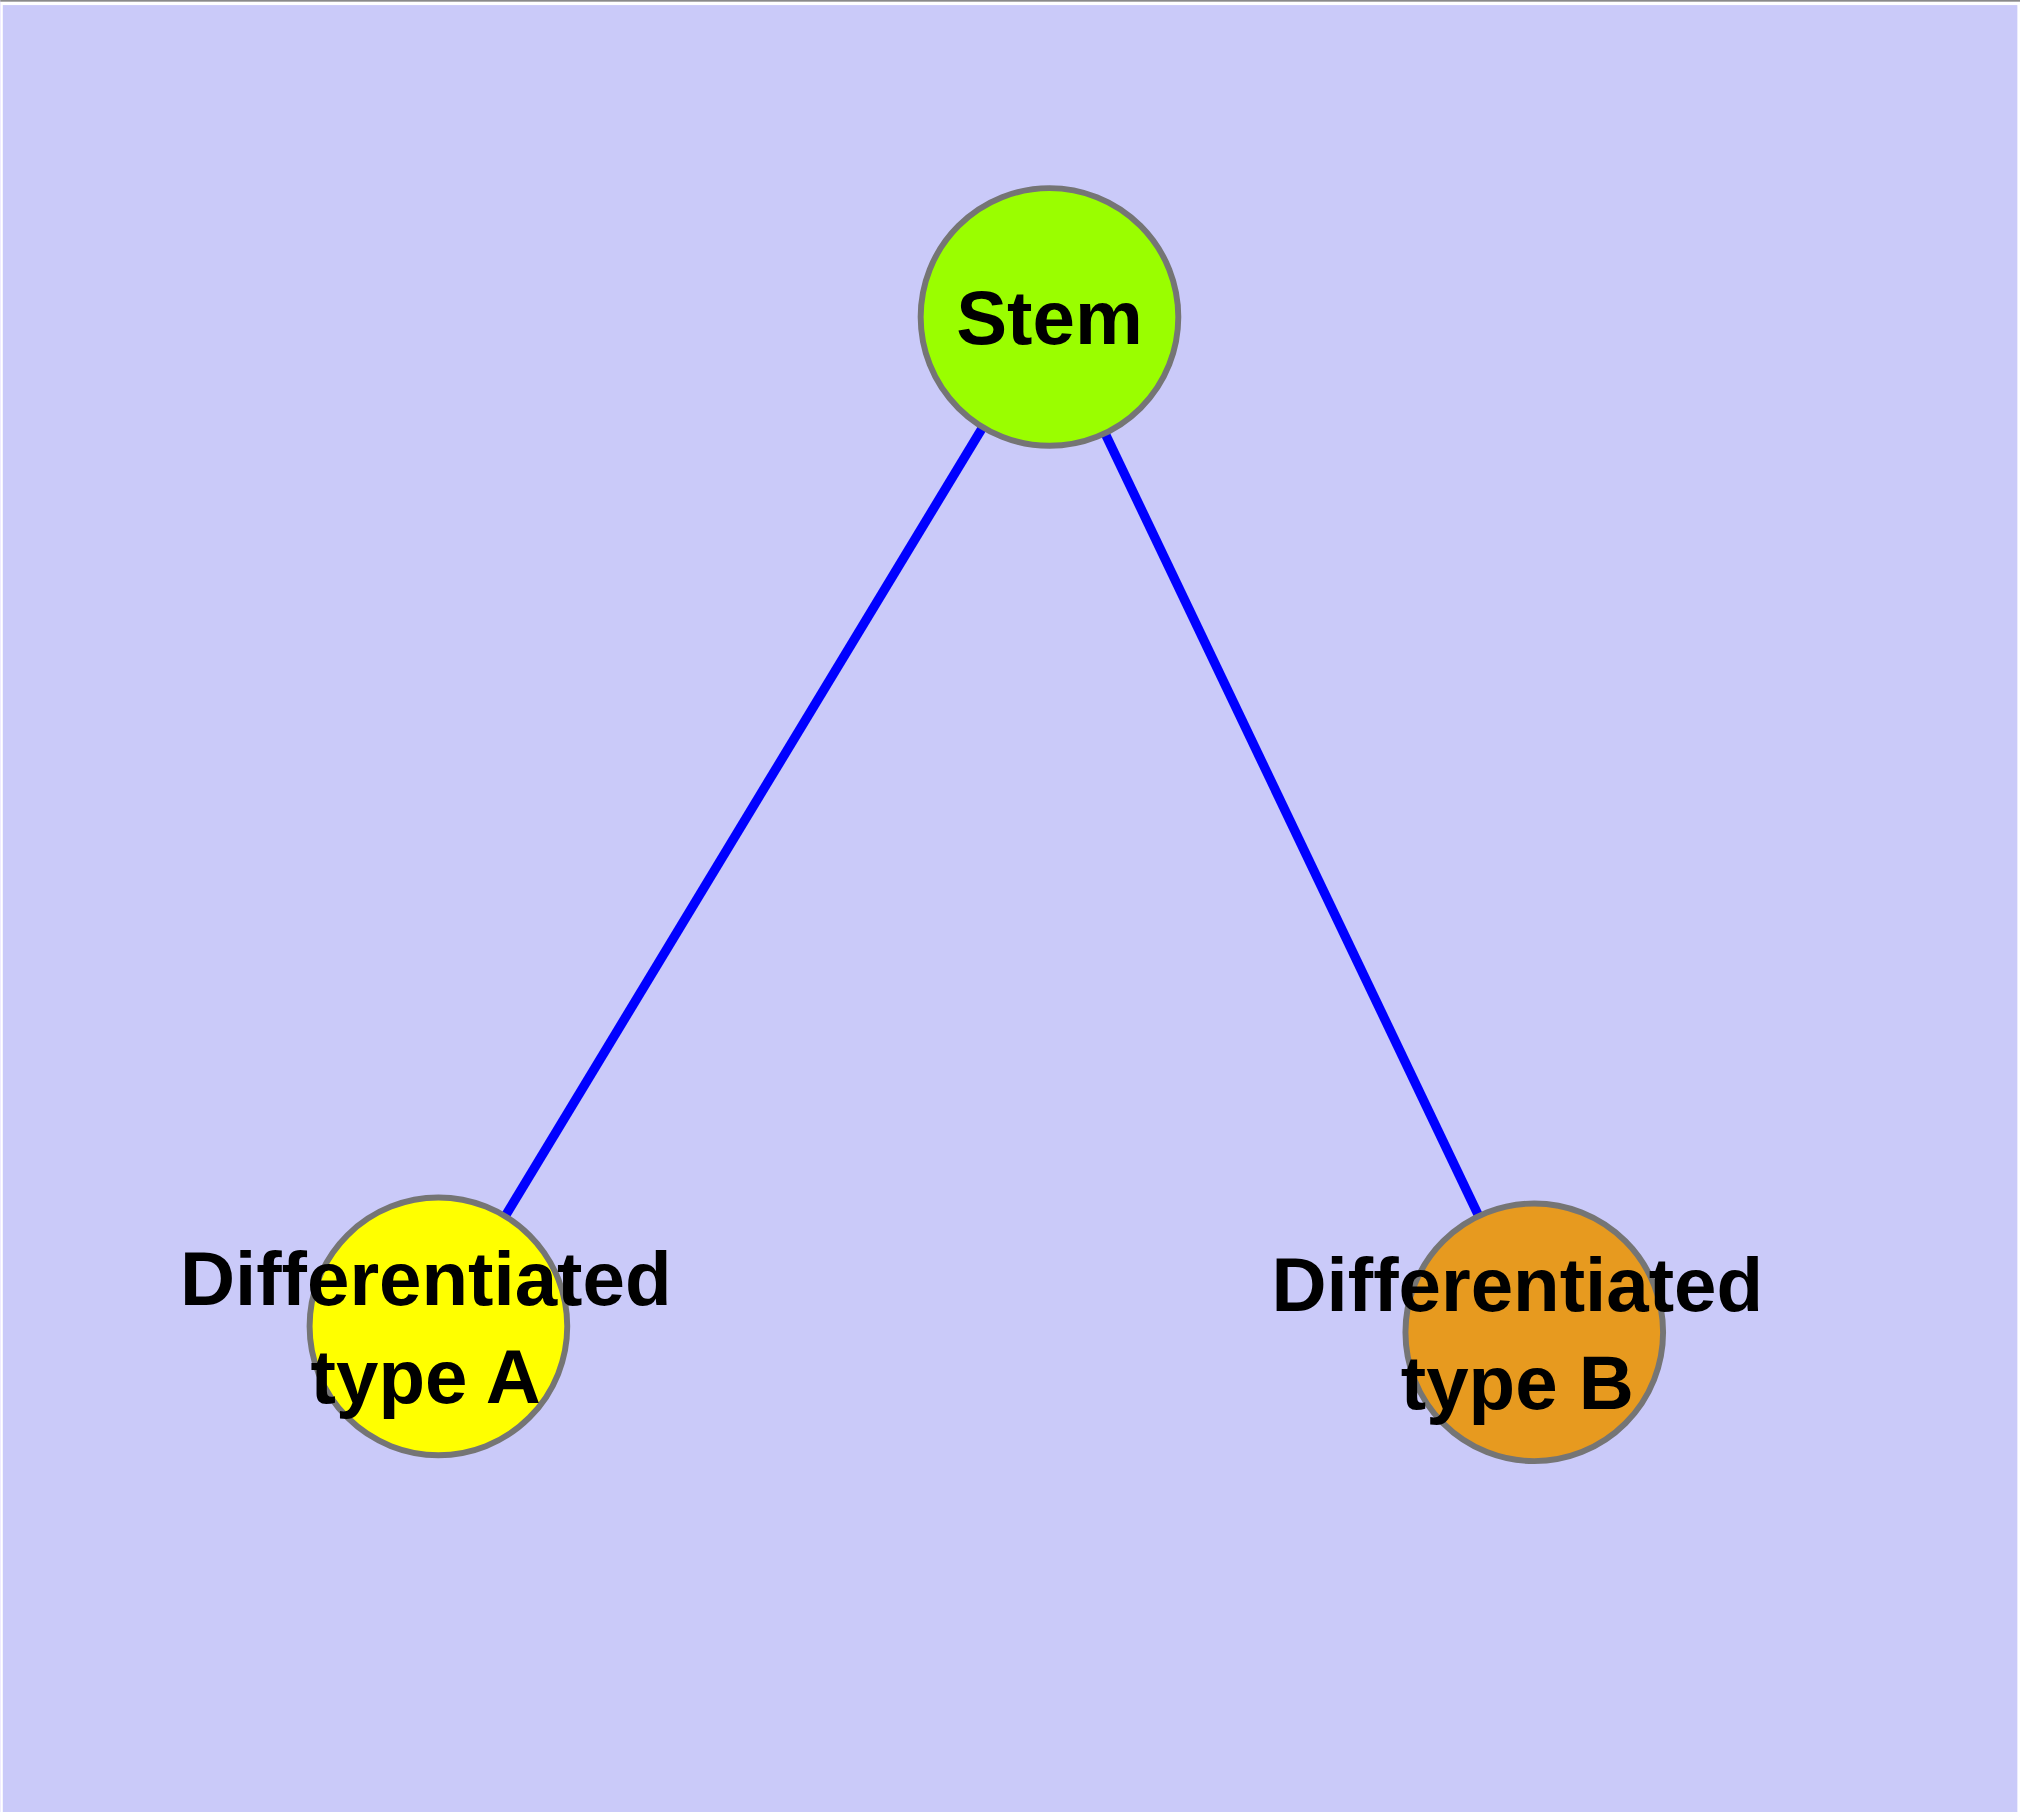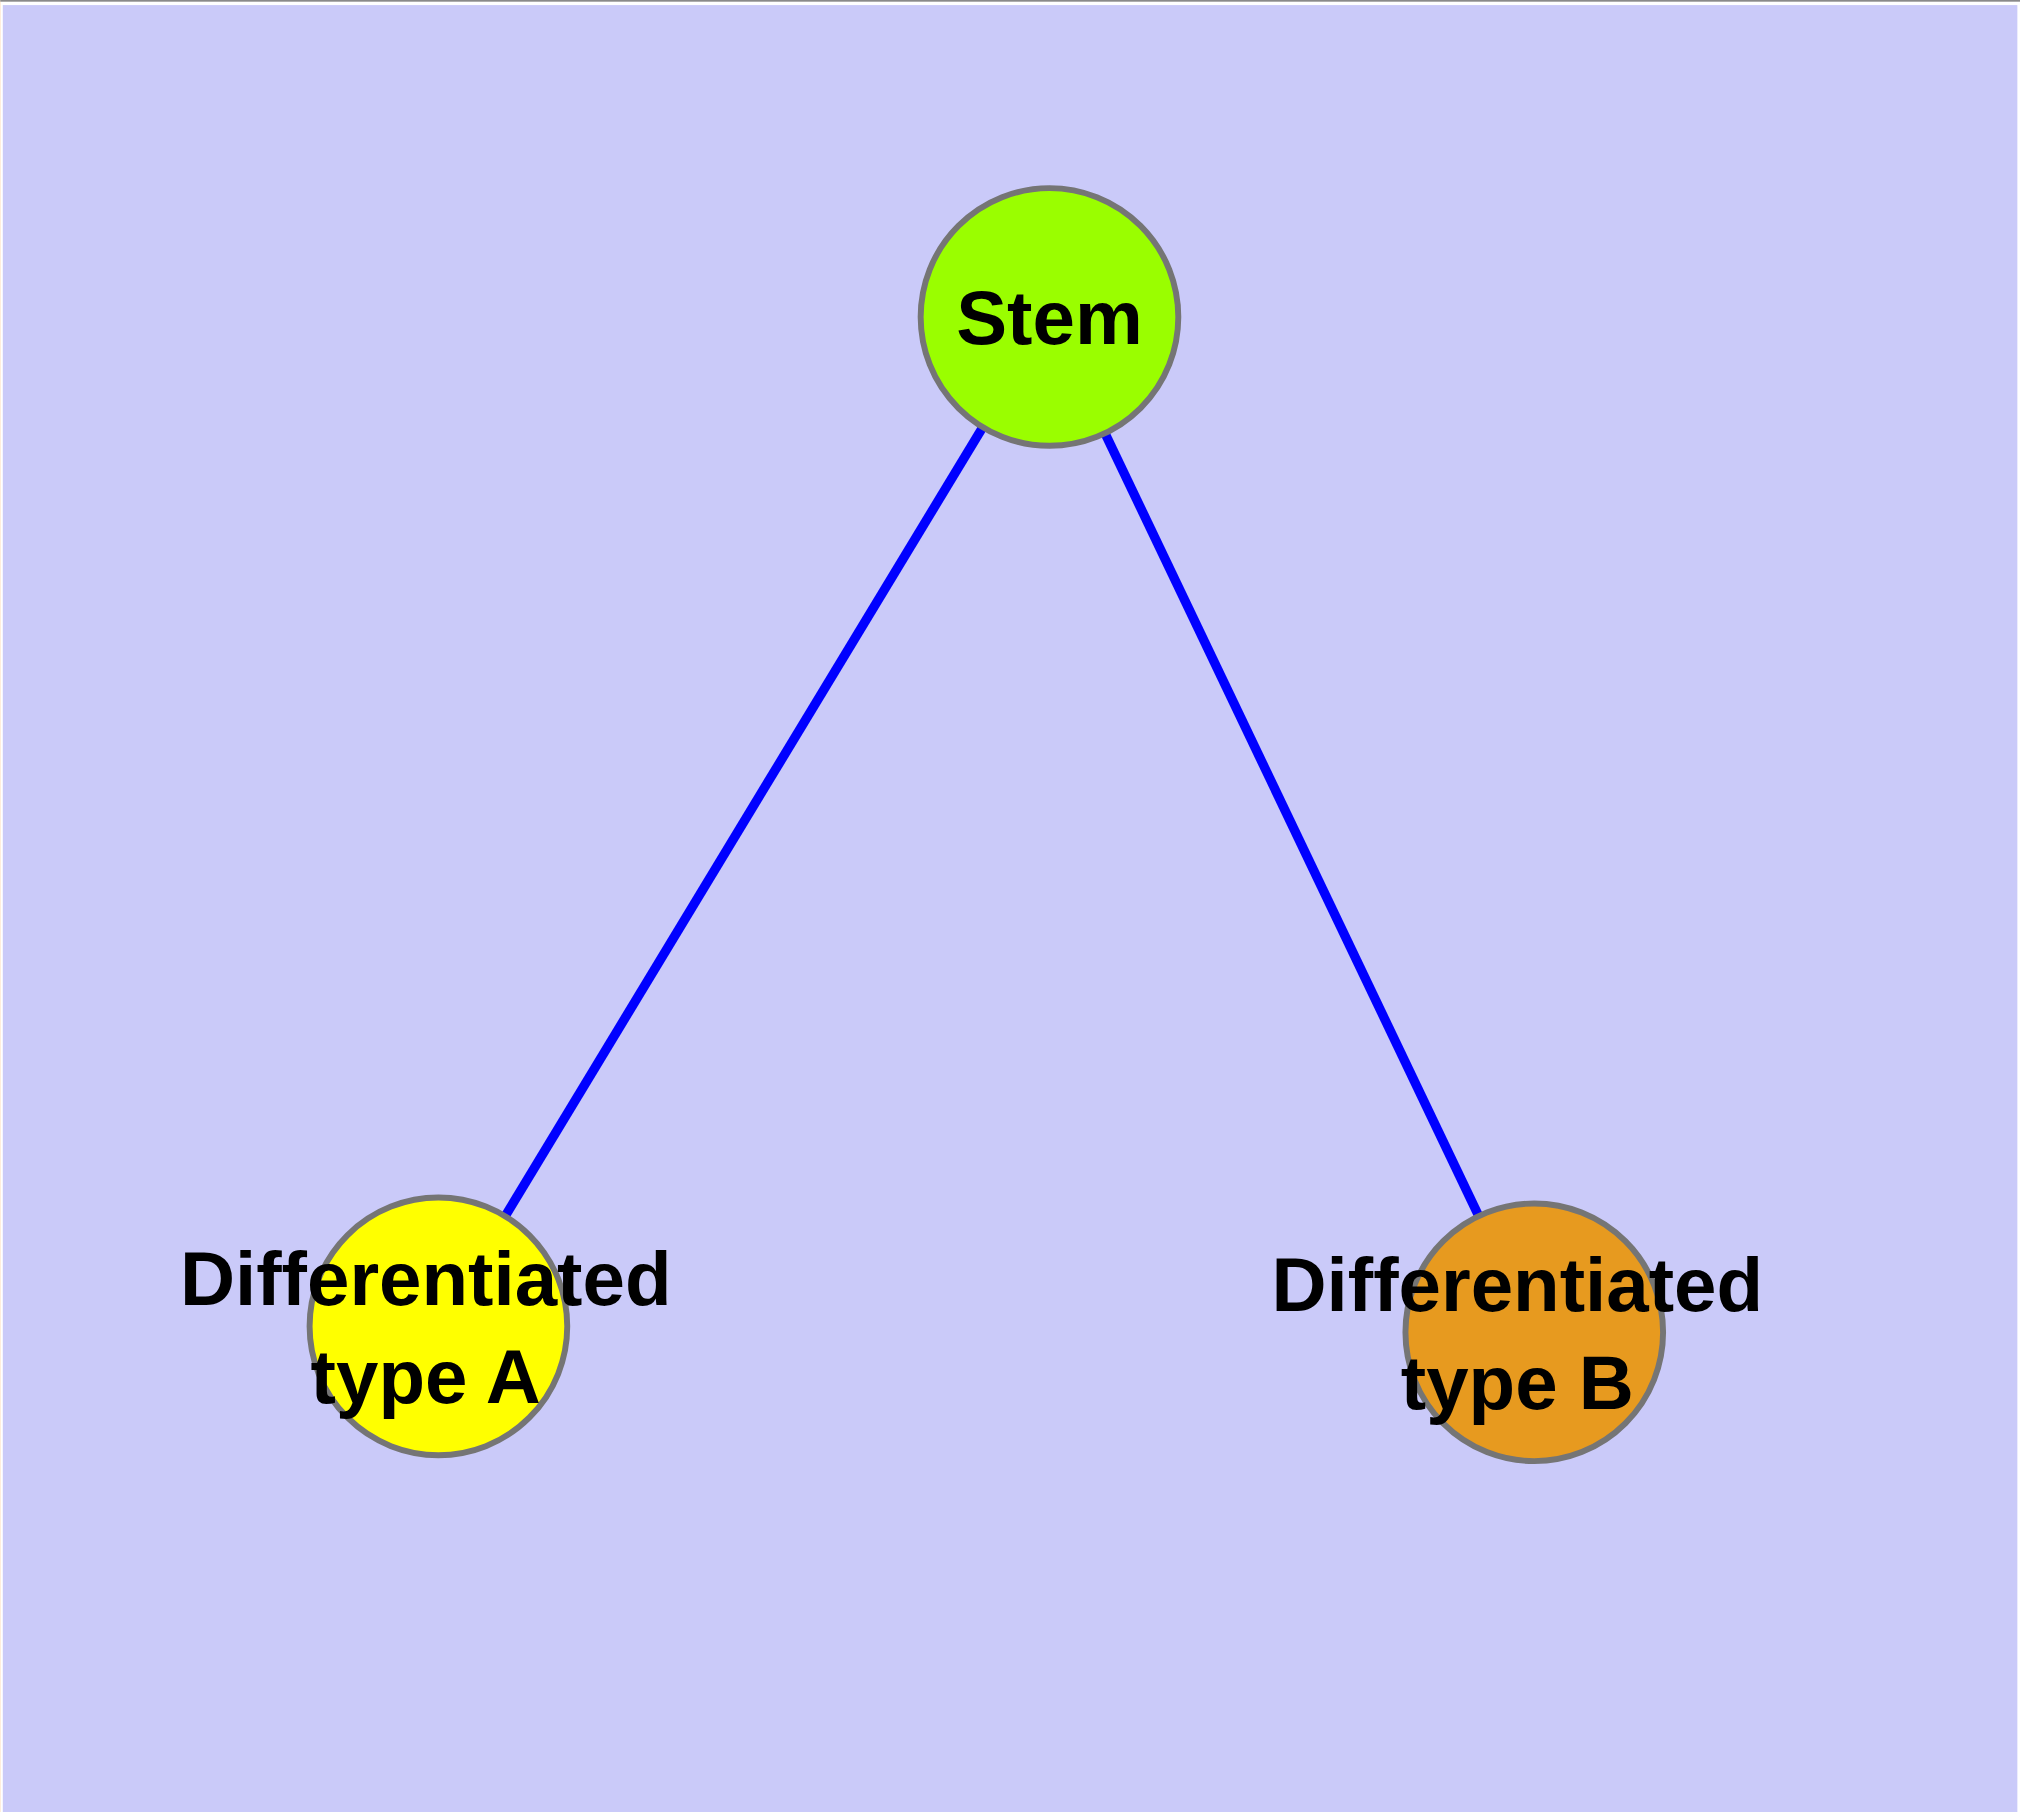--- a/index.html
+++ b/index.html
@@ -4,21 +4,21 @@
 <style>
   html, body {
     margin: 0;
     padding: 0;
     background: #ffffff;
   }
   .canvas-wrap {
     position: relative;
     width: 2021px;
     height: 1812px;
-    background: #fdba74;
+    background: #c4b5fd;
     overflow: hidden;
   }
   svg {
     display: block;
   }
   .node-label, .node-label-line {
     font-family: "Liberation Sans", "DejaVu Sans", sans-serif;
     font-weight: bold;
     font-size: 90px;
     fill: #000000;

